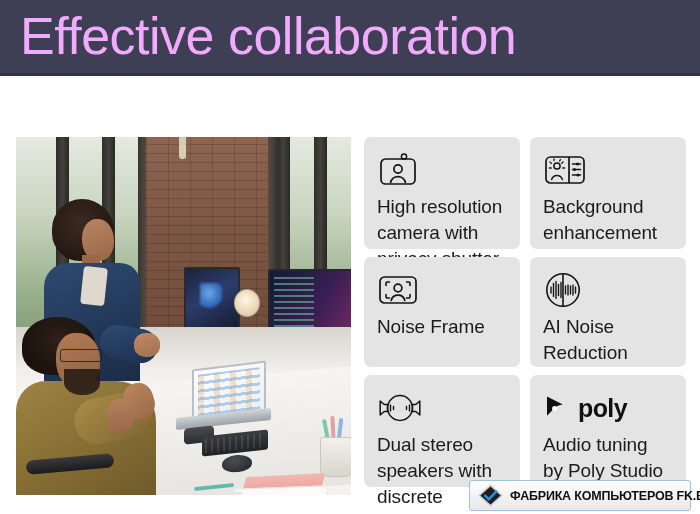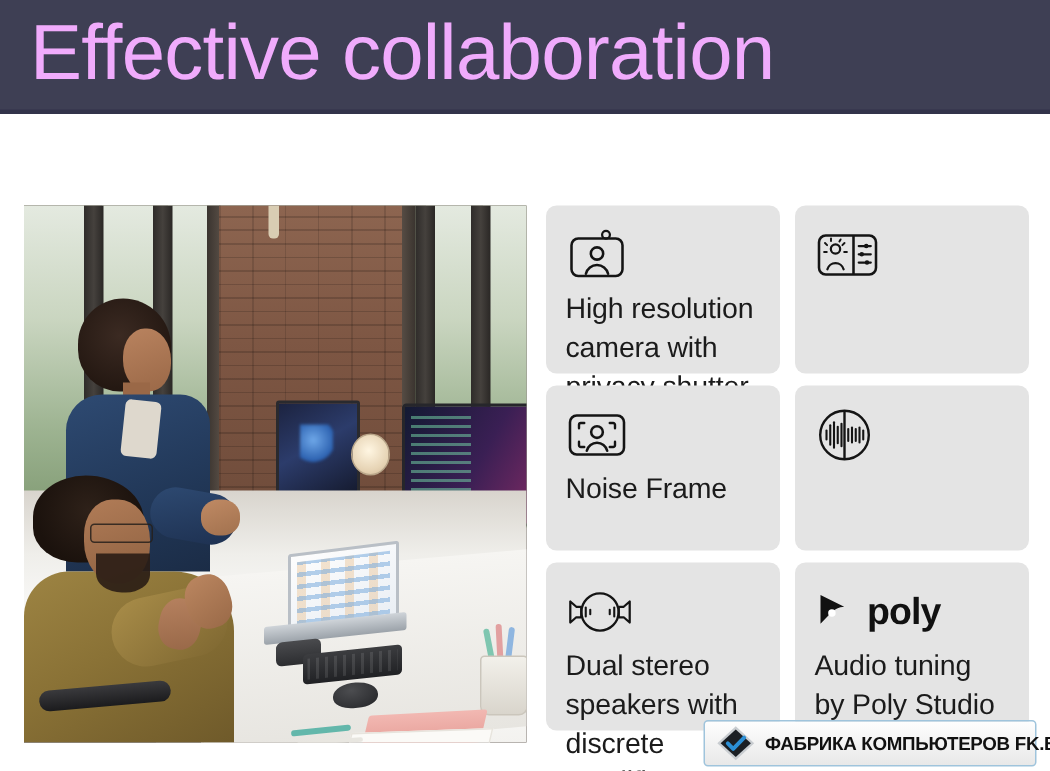--- a/index.html
+++ b/index.html
@@ -473,20 +473,22 @@
           <g stroke="#141414" stroke-width="1.5" stroke-linecap="round">
             <line x1="29.5" y1="11" x2="37.5" y2="11"></line>
             <line x1="29.5" y1="16.5" x2="37.5" y2="16.5"></line>
             <line x1="29.5" y1="22" x2="37.5" y2="22"></line>
             <circle cx="34.5" cy="11" r="1.5" fill="#141414" stroke="none"></circle>
             <circle cx="31.5" cy="16.5" r="1.5" fill="#141414" stroke="none"></circle>
             <circle cx="35" cy="22" r="1.5" fill="#141414" stroke="none"></circle>
           </g>
         </svg>
       </div>
+      <div class="card-text">Background
+enhancement</div>
     </div>
 
     <div class="card">
       <div class="card-icon">
         <svg width="42" height="32" viewBox="0 0 42 32" fill="none">
           <rect x="3" y="3" width="36" height="26" rx="4.5" stroke="#141414" stroke-width="1.7"></rect>
           <g stroke="#141414" stroke-width="1.6" stroke-linecap="round">
             <path d="M9 11.5V9.2A1.2 1.2 0 0 1 10.2 8h2.3"></path>
             <path d="M33 11.5V9.2A1.2 1.2 0 0 0 31.8 8h-2.3"></path>
             <path d="M9 20.5v2.3A1.2 1.2 0 0 0 10.2 24h2.3"></path>
@@ -511,20 +513,22 @@
             <line x1="15.5" y1="14.5" x2="15.5" y2="25.5"></line>
             <line x1="18" y1="12.5" x2="18" y2="27.5"></line>
             <line x1="22.5" y1="16" x2="22.5" y2="24"></line>
             <line x1="25" y1="15" x2="25" y2="25"></line>
             <line x1="27.5" y1="16" x2="27.5" y2="24"></line>
             <line x1="30" y1="15" x2="30" y2="25"></line>
             <line x1="32.5" y1="17" x2="32.5" y2="23"></line>
           </g>
         </svg>
       </div>
+      <div class="card-text">AI Noise
+Reduction</div>
     </div>
 
     <div class="card">
       <div class="card-icon">
         <svg width="46" height="34" viewBox="0 0 46 34" fill="none">
           <circle cx="23" cy="17" r="12.4" stroke="#141414" stroke-width="1.5"></circle>
           <path d="M10.5 13.5H7.2L3.2 10v14l4-3.5h3.3z" stroke="#141414" stroke-width="1.5" stroke-linejoin="round" fill="none"></path>
           <g stroke="#141414" stroke-width="1.4" stroke-linecap="round">
             <line x1="13.5" y1="14" x2="13.5" y2="20"></line>
             <line x1="16.5" y1="15.5" x2="16.5" y2="18.5"></line>

